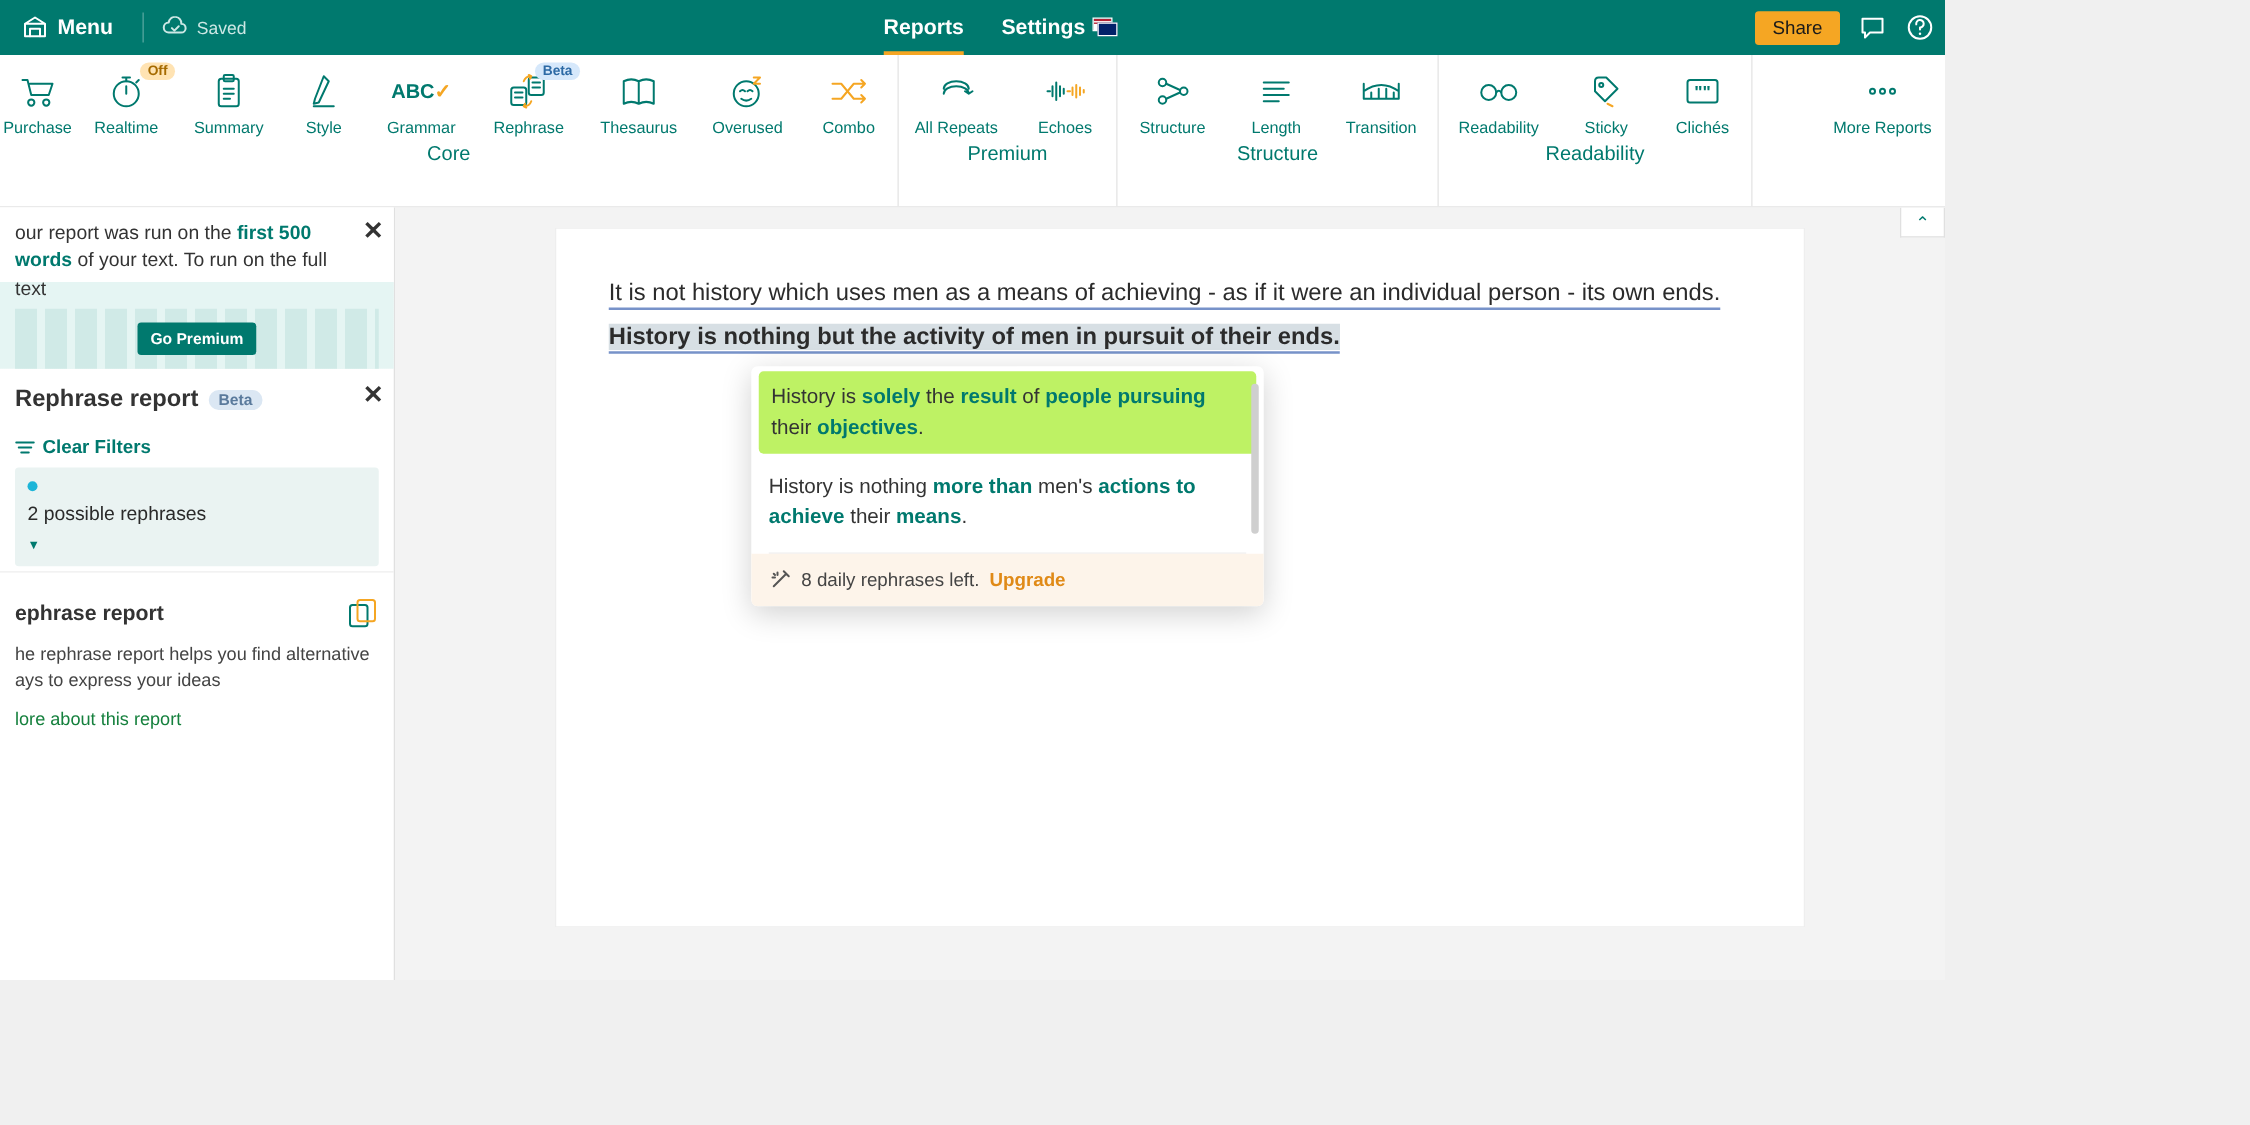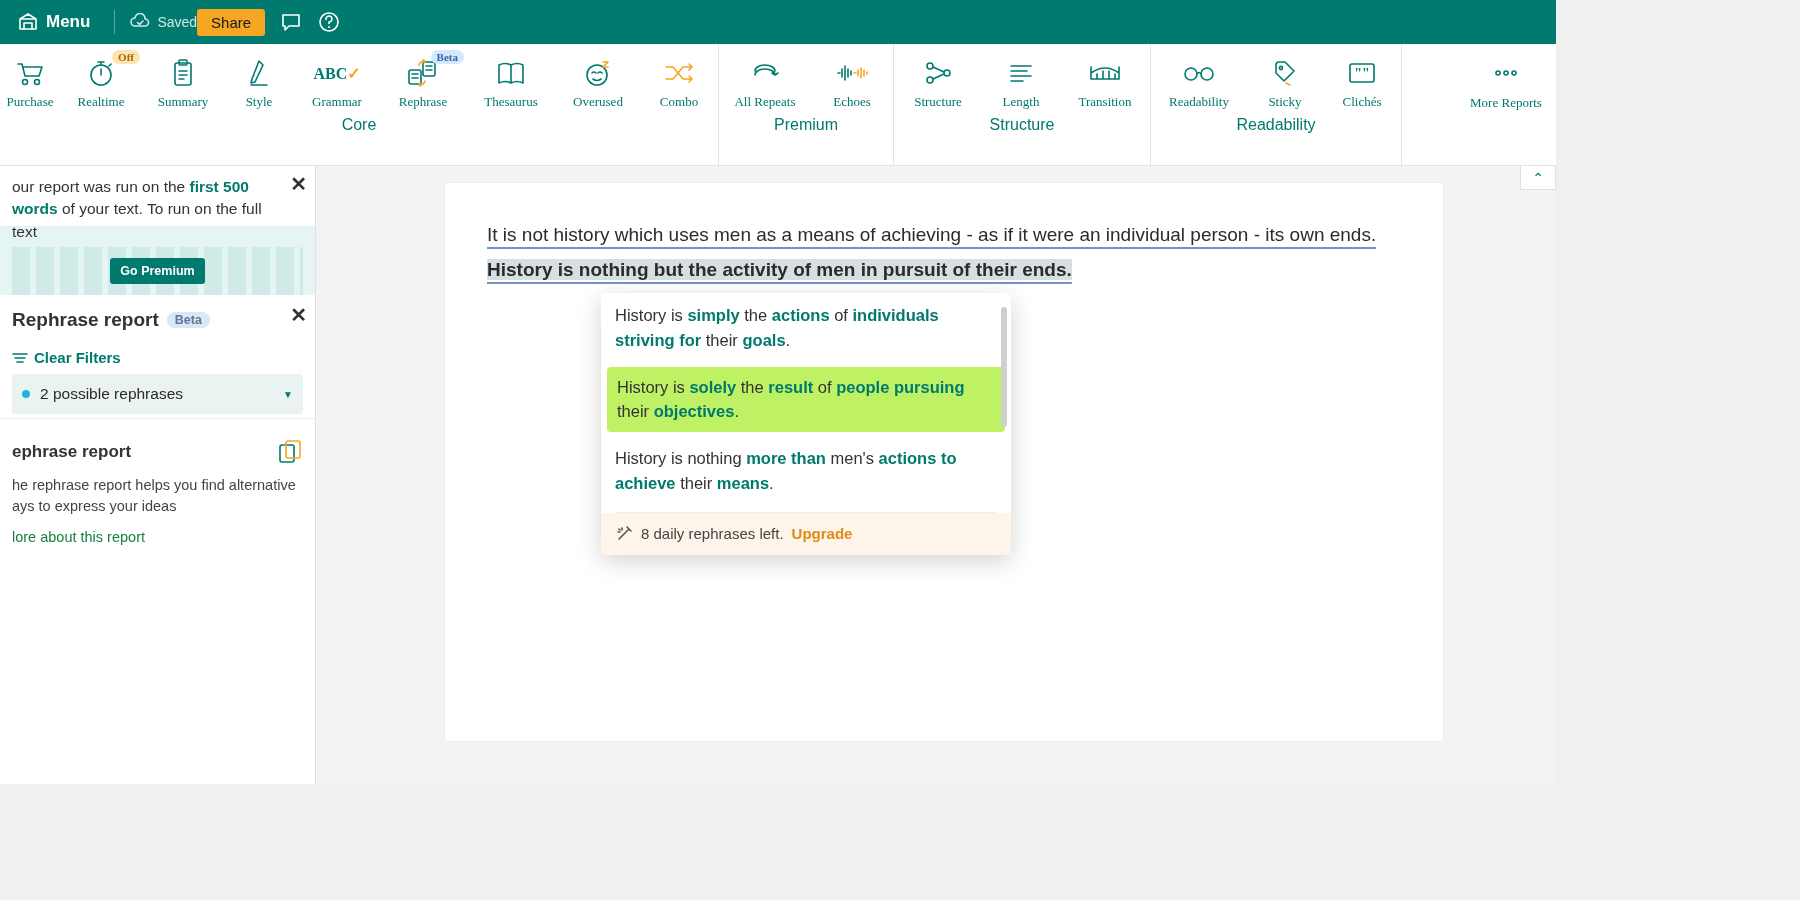--- a/index.html
+++ b/index.html
@@ -23,41 +23,41 @@
   .flag.uk { background:#012169; top:4px; left:4px; }
   .share-btn { background:#f5a623; color:#1a1a1a; border-radius:3px; padding:5px 14px; font-size:15px; font-weight:500; cursor:pointer; }
   .icon-btn { width:24px; height:24px; display:flex; align-items:center; justify-content:center; cursor:pointer; color:#fff; }
 
   
   .ribbon { background:#fff; border-bottom:1px solid #e3e3e3; display:flex; height:122px; }
   .group { display:flex; flex-direction:column; border-right:1px solid #e3e3e3; }
   .group.noborder { border-right:none;gap:20px; }
   .group-items { display:flex; padding-top:4px; }
   .group-label { text-align:center; color:#00796e; font-size:16px; padding:6px 0 10px; }
-  .ritem { display:flex; flex-direction:column; align-items:center; justify-content:space-between; gap:4px; padding:8px 4px 0; cursor:pointer; position:relative;font-family:Liberation Serif, serif; }
+  .ritem { display:flex; flex-direction:column; align-items:center; justify-content:flex-start; gap:4px; padding:8px 4px 0; cursor:pointer; position:relative; }
   .ritem .ricon { height:34px; display:flex; align-items:center; justify-content:center; color:#00796e; }
   .ritem .rlabel { font-size:13px; color:#00796e; white-space:nowrap; }
   .badge { position:absolute; top:2px; right:2px; background:#d6e8fb; color:#2d6aa5; font-size:11px; font-weight:600; padding:1px 6px; border-radius:10px; }
   .badge.off { background:#ffe3b3; color:#a56a00; }
 
   
   .body { display:flex; height:calc(100% - 44px - 122px); }
   .sidebar { width:316px; background:#fff; border-right:1px solid #e0e0e0; display:flex; flex-direction:column; position:relative; }
   .premium-box { padding:10px 12px 0; background:linear-gradient(#fff 0,#fff 60px,#e5f5f3 60px); position:relative; }
   .premium-box .close { position:absolute; top:6px; right:8px; cursor:pointer; font-size:20px; color:#333; font-weight:bold; }
   .premium-text { font-size:15.5px; color:#333; line-height:1.45; padding-right:20px; }
   .premium-text b { font-weight:700; color:#00796e; }
   .books-strip { height:48px; background:repeating-linear-gradient(90deg,#d0eae7 0 18px,#e5f5f3 18px 24px); display:flex; align-items:center; justify-content:center; margin-top:4px; }
   .go-premium { background:#00796e; color:#fff; font-size:12.5px; font-weight:600; padding:6px 10px; border-radius:3px; cursor:pointer; }
   .panel { padding:14px 12px 4px; position:relative; }
   .panel .close { position:absolute; top:8px; right:8px; cursor:pointer; font-size:20px; color:#333; font-weight:bold; }
   .panel-title { font-size:19px; font-weight:600; color:#333; display:flex; align-items:center; gap:8px; }
   .beta-pill { background:#dbe7f3; color:#5a7a9c; font-size:12.5px; font-weight:600; padding:1px 8px; border-radius:10px; }
   .clear-filters { display:flex; align-items:center; gap:6px; color:#00796e; font-size:15px; font-weight:600; margin-top:18px; cursor:pointer; }
-  .filters-box { margin-top:8px; background:#eaf3f2; border-radius:3px; padding:11px 10px; display:flex; align-items:center; gap:10px; cursor:pointer; }
+  .filters-box { margin-top:8px; background:#eaf3f2; border-radius:3px; padding:11px 10px; display:flex; align-items:flex-start; gap:10px; cursor:pointer;flex-direction:column; }
   .dot { width:8px; height:8px; border-radius:50%; background:#1db5d8; }
   .filters-box .lbl { flex:1; font-size:15.5px; color:#2a2a2a; }
   .caret { color:#00796e; font-size:10px; }
   .helpbox { padding:20px 12px 6px; border-top:1px solid #eee; }
   .help-title-row { display:flex; align-items:center; justify-content:space-between; }
   .help-title { font-size:17px; font-weight:600; color:#333; }
   .help-text { font-size:14.5px; color:#444; margin-top:10px; line-height:1.45; }
   .help-link { color:#15803d; font-size:14.5px; margin-top:12px; cursor:pointer; }
 
   .main { flex:1; padding:16px 18px 18px 18px; overflow:auto; position:relative; background:#f3f3f3; }
@@ -98,20 +98,32 @@
     <div class="saved">
       <span>
         <svg width="22" height="18">
             <path d="M6 13 A4 4 0 0 1 6 5 A5 5 0 0 1 16 6 A3.5 3.5 0 0 1 16 13 Z" class="stroke" style="stroke:#cde8e5"></path>
             <path d="M8.5 9.5 L10.5 11.5 L14 8" class="stroke" style="stroke:#cde8e5"></path>
           </svg>
       </span>
       <span>Saved</span>
     </div>
   </div>
+  <div class="center">
+    <div class="tabitem active">
+        <span>Reports</span>
+      </div>
+    <div class="tabitem settings-wrap">
+      <span>Settings</span>
+      <span class="flagstack">
+        <span class="flag us"></span>
+          <span class="flag uk"></span>
+      </span>
+    </div>
+  </div>
   <div class="right">
     <div class="share-btn"><span>Share</span></div>
     <div class="icon-btn">
       <svg width="22" height="22">
           <path d="M3 4 H19 V15 H9 L5 19 V15 H3 Z" class="stroke" style="stroke:#fff"></path>
         </svg>
     </div>
     <div class="icon-btn">
       <svg width="22" height="22">
           <circle cx="11" cy="11" r="9" class="stroke" style="stroke:#fff"></circle>
@@ -375,23 +387,20 @@
   <div class="main">
     <div class="collapse-tab">⌃</div>
     <div class="editor-card">
       <div class="doc-text">
         <span class="u">It is not history which uses men as a means of achieving - as if it were an individual person - its own ends.</span>
         <span class="u"> <span class="sel">History is nothing but the activity of men in pursuit of their ends.</span></span>
       </div>
 
       <div class="popup">
         <div class="popup-scroll"></div>
-        <div class="suggestion">
-          <span>History is </span><span class="hl">simply</span><span> the </span><span class="hl">actions</span><span> of </span><span class="hl">individuals striving for</span><span> their </span><span class="hl">goals</span><span>.</span>
-        </div>
         <div class="suggestion sel-sug">
           <span>History is </span><span class="hl">solely</span><span> the </span><span class="hl">result</span><span> of </span><span class="hl">people pursuing</span><span> their </span><span class="hl">objectives</span><span>.</span>
         </div>
         <div class="suggestion">
           <span>History is nothing </span><span class="hl">more than</span><span> men's </span><span class="hl">actions to achieve</span><span> their </span><span class="hl">means</span><span>.</span>
         </div>
         <div class="sep"></div>
         <div class="popup-footer">
           <span>
               <svg width="18" height="18">

